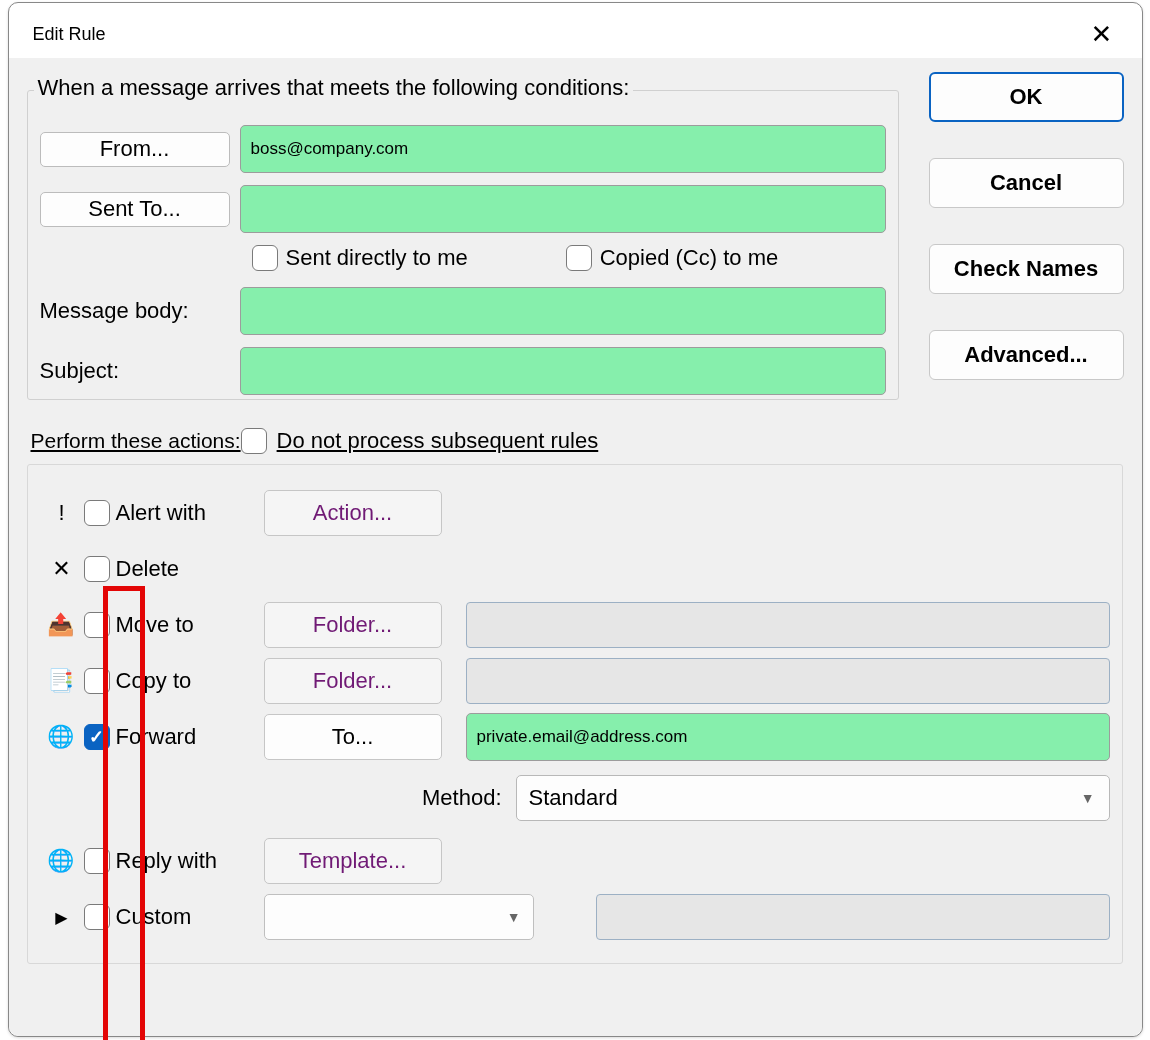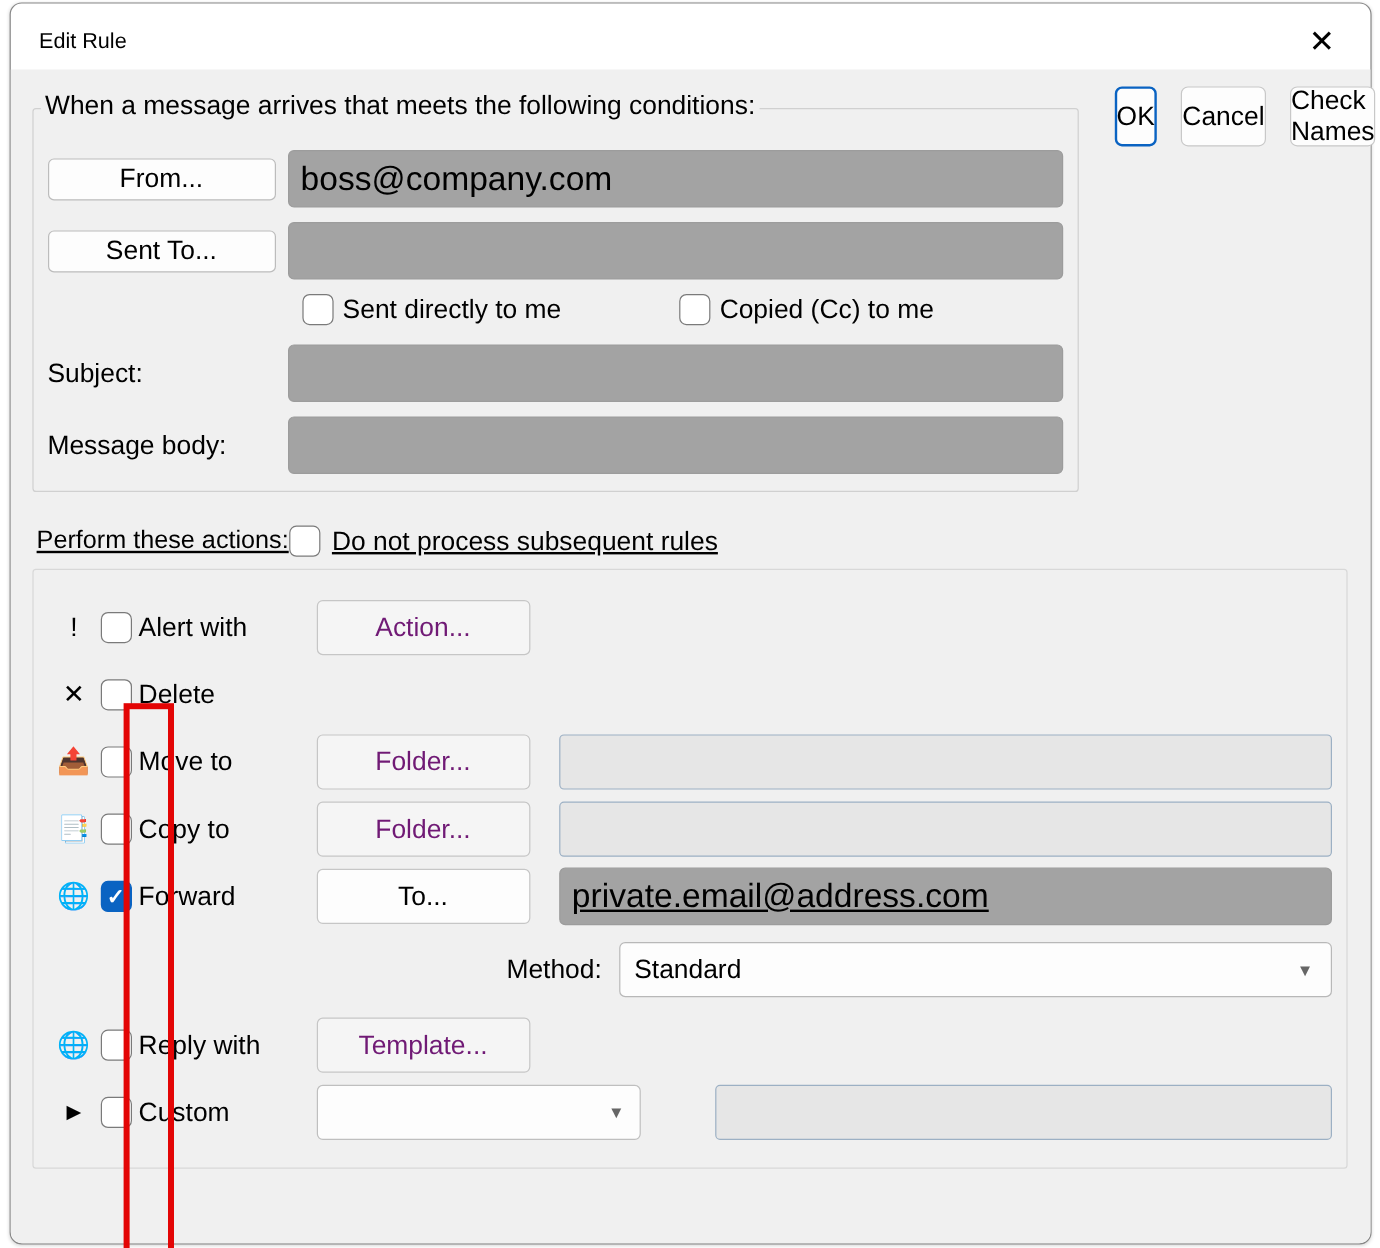--- a/index.html
+++ b/index.html
@@ -50,42 +50,44 @@
     position: relative;
   }
 
   
   .right-col {
     position: absolute;
     right: 18px;
     top: 14px;
     width: 195px;
     display: flex;
-    gap: 20px;
+    flex-direction: column;
+    gap: 36px;
+    font-weight: bold;
   }
   .btn {
     height: 50px;
     background: #fdfdfd;
     border: 1.5px solid #c8c8c8;
     border-radius: 6px;
     font-size: 22px;
     display: flex;
     align-items: center;
     justify-content: center;
     cursor: pointer;
   }
   .btn.primary {
     border: 2px solid #0a63c2;
   }
 
   
   .group {
     border: 1px solid #d0d0d0;
     border-radius: 3px;
-    padding: 12px 12px 14px 12px;
+    padding: 12px 12px 4px 12px;
     width: 872px;
     position: relative;
     background: #f0f0f0;
   }
   .group-legend {
     position: absolute;
     top: -16px;
     left: 6px;
     background: #f0f0f0;
     padding: 0 4px;
@@ -110,24 +112,24 @@
     border-radius: 5px;
     font-size: 22px;
     display: flex;
     align-items: center;
     justify-content: center;
     cursor: pointer;
   }
   .txt {
     flex: 1;
     height: 48px;
-    background: #a3a3a3;
+    background: #86efac;
     border: 1px solid #9c9c9c;
     border-radius: 5px;
-    font-size: 28px;
+    font-size: 17px;
     padding: 0 10px;
     outline: none;
   }
   .txt.caret {
     caret-color: #000;
   }
   .chk {
     width: 26px;
     height: 26px;
     border: 1.8px solid #7a7a7a;
@@ -322,26 +324,26 @@
           <span class="chk"></span>
           <span>Sent directly to me</span>
         </label>
         <label>
           <span class="chk"></span>
           <span>Copied (Cc) to me</span>
         </label>
       </div>
 
       <div class="cond-row">
+        <div class="label-col">Message body:</div>
+        <input class="txt" value="" style="">
+      </div>
+
+      <div class="cond-row">
         <div class="label-col">Subject:</div>
-        <input class="txt" value="" style="">
-      </div>
-
-      <div class="cond-row">
-        <div class="label-col">Message body:</div>
         <input class="txt" value="" style="">
       </div>
     </div>
 
     <div class="actions-header">
       <div>Perform these actions:</div>
       <label>
         <span class="chk"></span>
         <span>Do not process subsequent rules</span>
       </label>
@@ -376,21 +378,21 @@
         <div class="act-label">Copy to</div>
         <div class="act-btn disabled">Folder...</div>
         <div class="act-field gray"></div>
       </div>
 
       <div class="act-row">
         <div class="act-icon">🌐</div>
         <span class="chk blue">✓</span>
         <div class="act-label">Forward</div>
         <div class="act-btn">To...</div>
-        <input class="txt caret" style="margin-left: 18px; text-decoration: underline;" value="private.email@address.com">
+        <input class="txt caret" style="margin-left: 18px;" value="private.email@address.com">
       </div>
 
       <div class="method-row">
         <div class="method-label">Method:</div>
         <div class="select">
           <span>Standard</span>
           <span class="chev">▼</span>
         </div>
       </div>
 

